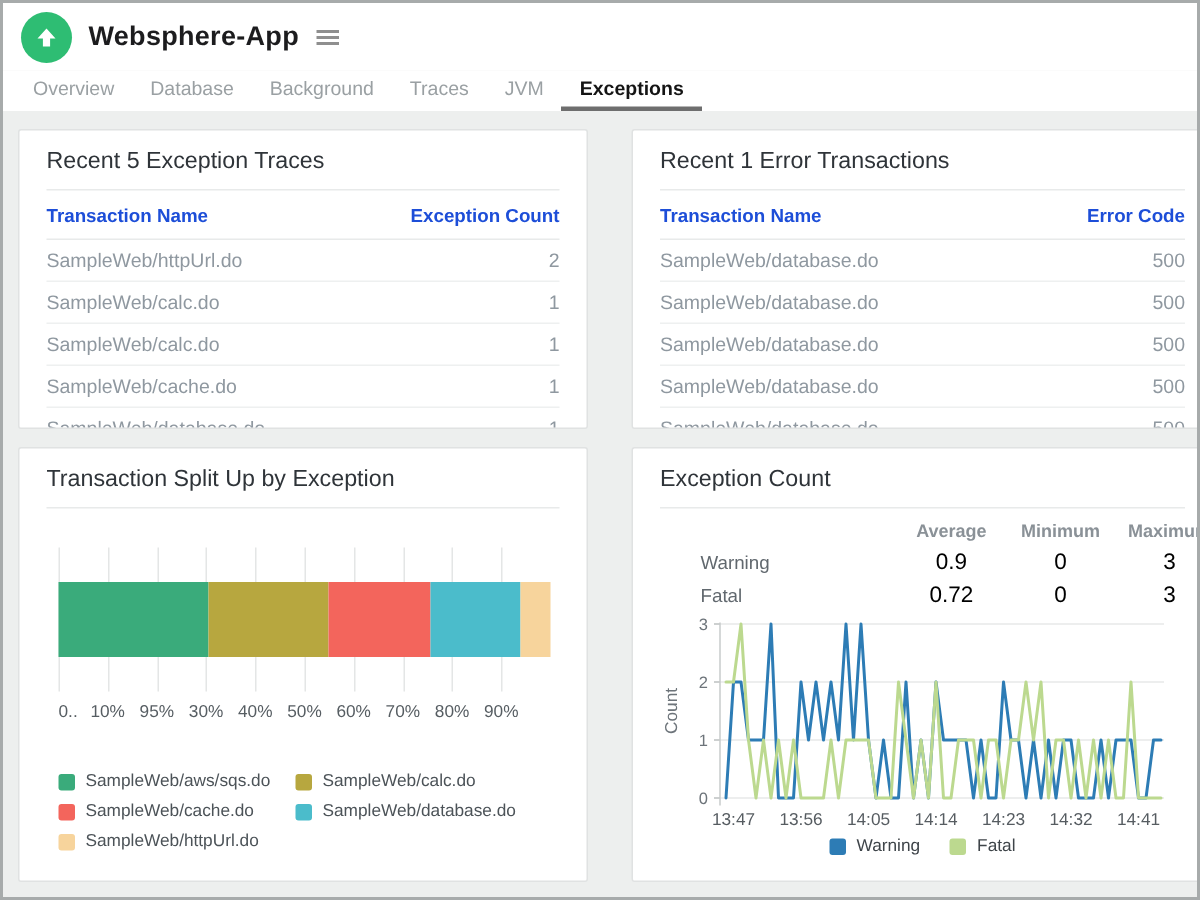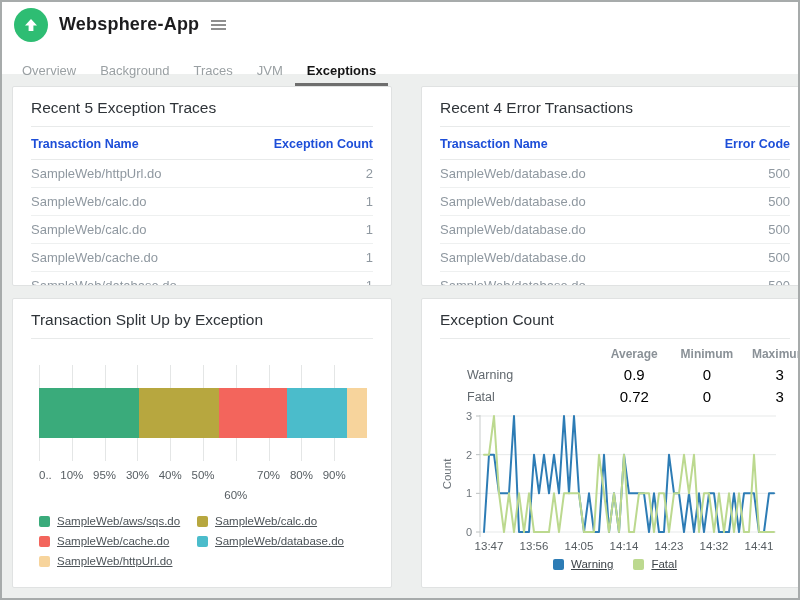--- a/index.html
+++ b/index.html
@@ -18,21 +18,21 @@
     width:34px; height:34px; border-radius:50%;
     display:flex; align-items:center; justify-content:center; cursor:pointer;
   }
   .app-title { font-size:18px; font-weight:bold; color:#1c1c1e; margin-left:11px; letter-spacing:.2px; }
   .menu-icon { margin-left:10px; cursor:pointer; padding:3px 2px; }
   .menu-icon i { display:block; width:15px; height:2px; background:#8f8f8f; margin:2px 0; }
   
   .tab-bar { background:#fff; height:27px; display:flex; padding-left:8px; }
   .tab {
     font-size:13px; color:#9aa0a3; padding:4px 12px 0; cursor:pointer;
-    height:27px; white-space:nowrap;margin-top:12px;
+    height:27px; white-space:nowrap;
   }
   .tab.active { color:#141414; font-weight:bold; border-bottom:3px solid #6e6e6e; }
   
   .content {
     padding:12px 7px 0 10px;
     display:grid; grid-template-columns:380px 388px;
     grid-template-rows:200px 290px; gap:12px 29px;
   }
   .panel {
     background:#fff; border:1px solid #e0e2e2; border-radius:2px;
@@ -59,21 +59,21 @@
   .bar-plot .grid-v { position:absolute; top:0; bottom:0; width:1px; background:#e4e6e6; }
   .bar-stack { position:absolute; left:0; right:0; top:23px; height:50px; display:flex; }
   .bar-seg { height:100%; cursor:pointer; }
   .bar-xlabels { position:relative; height:16px; margin:8px 6px 0 8px; }
   .bar-xlabels span { position:absolute; transform:translateX(-50%); font-size:11.5px; color:#565d62; top:0; }
   .bar-xlabels span.first { transform:none; }
   .bar-legend {
     display:grid; grid-template-columns:152px auto; gap:8px 6px;
     margin:30px 0 0 8px; font-size:11.5px; color:#4c5358;
   }
-  .legend-item { display:flex; align-items:center; cursor:pointer; white-space:nowrap;text-decoration:underline; }
+  .legend-item { display:flex; align-items:center; cursor:pointer; white-space:nowrap; }
   .swatch { width:11px; height:11px; border-radius:2px; margin-right:7px; flex:0 0 auto; }
   
   table.stats { border-collapse:collapse; width:calc(100% + 26px); }
   table.stats th {
     font-size:12px; font-weight:700; color:#8a9197; text-align:center; padding:8px 0 3px;
   }
   table.stats th.lbl { width:42%; }
   table.stats td { font-size:15px; color:#000000; text-align:center; padding:2px 0 3px; width:66px; }
   table.stats td.lbl { font-size:12.5px; color:#61686e; text-align:left; padding-left:27px; width:42%; }
   
@@ -95,20 +95,21 @@
   <div class="app-title">Websphere-App</div>
   <div class="menu-icon">
       <i></i>
       <i></i>
       <i></i>
     </div>
 </div>
 
 <nav class="tab-bar" id="tab-bar">
     <div class="tab">Overview</div>
+    <div class="tab">Database</div>
     <div class="tab">Background</div>
     <div class="tab">Traces</div>
     <div class="tab">JVM</div>
     <div class="tab active">Exceptions</div>
   </nav>
 
 <main class="content">
 
   <section class="panel">
     <h2>Recent 5 Exception Traces</h2>
@@ -140,21 +141,21 @@
             <tr>
               <td class="name">SampleWeb/database.do</td>
               <td class="num">1</td>
             </tr>
           </tbody>
         </table>
       </div>
   </section>
 
   <section class="panel">
-    <h2>Recent 4 Error Transactions</h2>
+    <h2>Recent 1 Error Transactions</h2>
     <div id="tbl-error-transactions">
         <table class="data">
           <thead>
             <tr>
               <th>Transaction Name</th>
               <th class="num">Error Code</th>
             </tr>
           </thead>
           <tbody>
             <tr>
@@ -203,21 +204,21 @@
           <div class="bar-seg" style="width: 6%; background: rgb(247, 212, 156);"></div>
         </div>
       </div>
     <div class="bar-xlabels" id="bar-xlabels">
         <span class="first" style="left: 0%;">0..</span>
         <span style="left: 10%;">10%</span>
         <span style="left: 20%;">95%</span>
         <span style="left: 30%;">30%</span>
         <span style="left: 40%;">40%</span>
         <span style="left: 50%;">50%</span>
-        <span style="left: 60%; margin-top: 20px;">60%</span>
+        <span style="left: 60%;">60%</span>
         <span style="left: 70%;">70%</span>
         <span style="left: 80%;">80%</span>
         <span style="left: 90%;">90%</span>
       </div>
     <div class="bar-legend" id="bar-legend">
         <div class="legend-item">
           <span class="swatch" style="background: rgb(58, 171, 123);"></span>
           <span>SampleWeb/aws/sqs.do</span>
         </div>
         <div class="legend-item">

